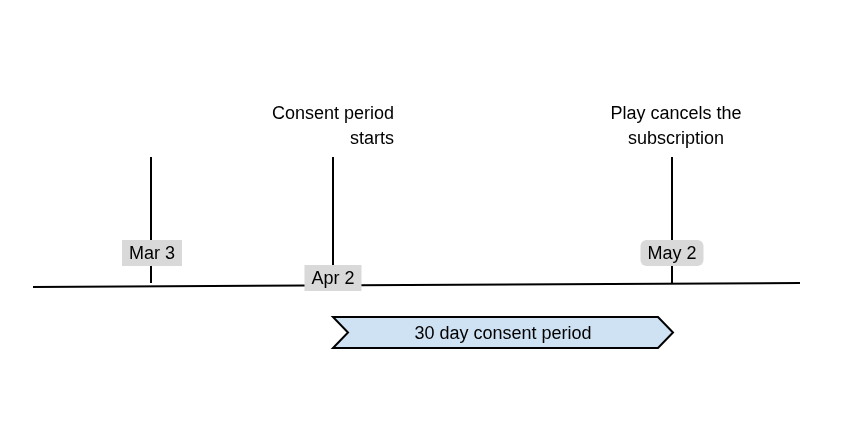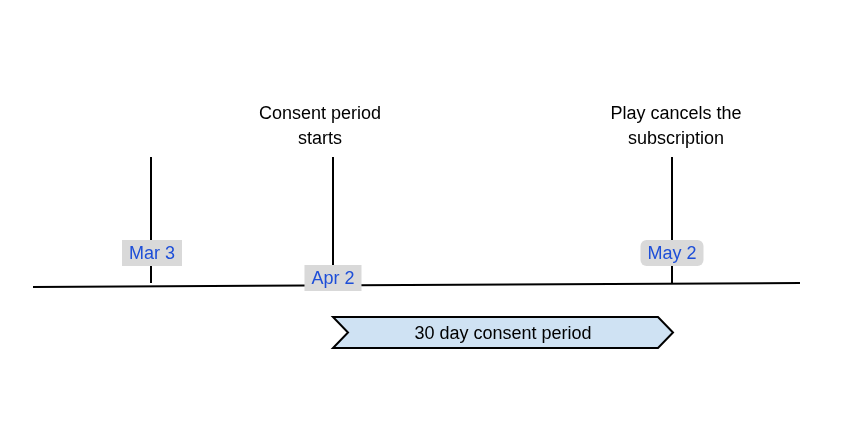--- a/index.html
+++ b/index.html
@@ -24,42 +24,42 @@
     display: flex;
     align-items: center;
     justify-content: center;
     text-align: center;
     font-size: 18px;
     line-height: 25px;
     color: #000000;
     white-space: pre-line;
   }
   .event-label.e0 { left: 51px;  }   
-  .event-label.e1 { left: 220px; }   
+  .event-label.e1 { left: 233px; text-align: right; }   
   .event-label.e2 { left: 576px; }   
 
   
   .tick {
     position: absolute;
     top: 157px;
     width: 2px;
     height: 126px;
     background: #000000;
   }
   .tick.t0 { left: 150px; }
   .tick.t1 { left: 332px; }
   .tick.t2 { left: 671px; }
 
   
   .date-badge {
     position: absolute;
     top: 240px;
     transform: translateX(-50%);
     background: #d9d9d9;
-    color: #1d4ed8;
+    color: #000000;
     font-size: 18px;
     line-height: 26px;
     height: 26px;
     padding: 0 7px;
     white-space: nowrap;
   }
   .date-badge.d0 { left: 152px; }
   .date-badge.d1 { left: 333px; }
   .date-badge.d2 { left: 672px; border-radius: 6px; }
 

